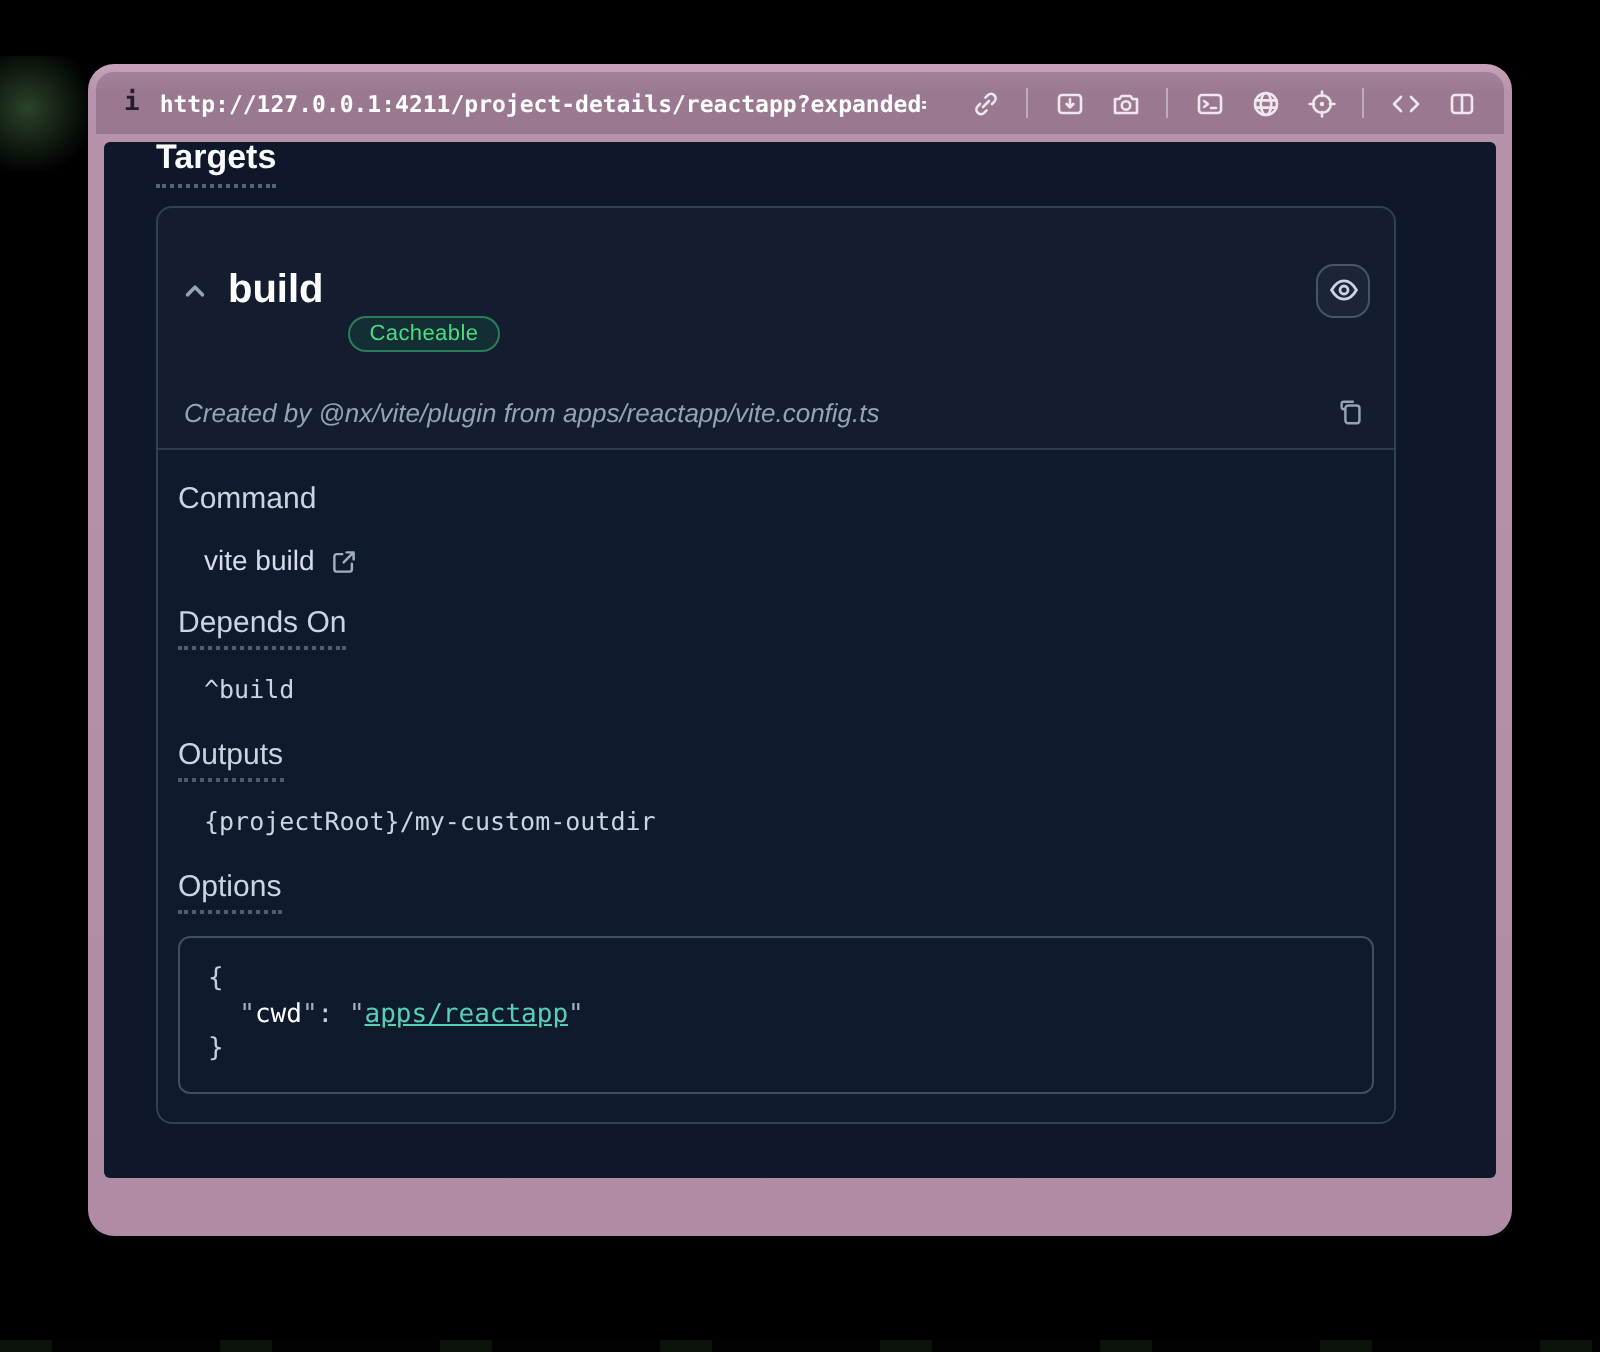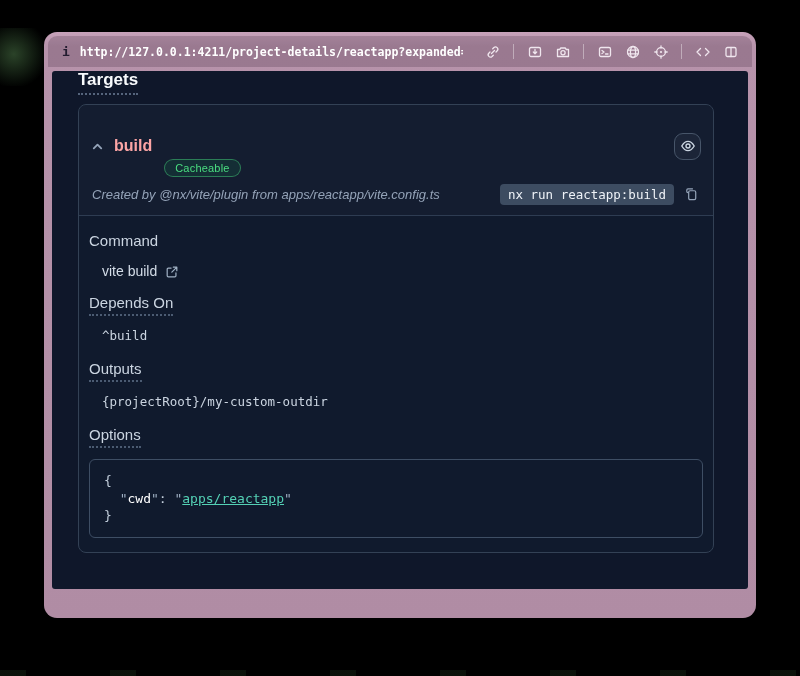--- a/index.html
+++ b/index.html
@@ -45,51 +45,51 @@
   }
   .tb-spacer{ flex:1; }
   .tb-icons{ display:flex; align-items:center; gap:9px; }
   .tb-btn{ width:19px; height:19px; display:flex; align-items:center; justify-content:center; cursor:pointer; }
   .tb-btn svg{ stroke:#f0e6ee; fill:none; stroke-width:1.3; stroke-linecap:round; stroke-linejoin:round; }
   .tb-divider{ width:1px; height:15px; background:rgba(255,255,255,0.38); margin:0 2px; }
 
   
   .content{
     height:518px; background:#0f172a; border-radius:3px;
-    overflow:hidden; padding:0 34px 0 26px; position:relative;
+    overflow:hidden; padding:0 50px 0 26px; position:relative;
     color:#e2e8f0;
   }
   .page-title{
     display:inline-block; margin-top:-7px; padding-bottom:3px;
     font-size:17px; font-weight:700; color:#f8fafc;
     border-bottom:2px dotted #55647c;
   }
 
   .target-card{
     margin-top:9px; border:1px solid #334155; border-radius:8px;
     background:#101a2d; overflow:hidden;
   }
   .card-header{ padding:10px 12px 10px 12px; border-bottom:1px solid #2e3c52; background:rgba(30,41,59,0.25); cursor:pointer; }
   .hdr-row{ display:flex; align-items:center; }
   .chev{ width:14px; height:14px; margin-right:9px; flex:0 0 auto; display:flex; align-items:center; }
   .chev svg{ stroke:#94a3b8; fill:none; stroke-width:2; stroke-linecap:round; stroke-linejoin:round; }
-  .target-title{ font-size:16px; font-weight:700; color:#fca5a5; }
+  .target-title{ font-size:20px; font-weight:700; color:#ffffff; }
   .badge{
     margin-left:12px; font-size:11px; color:#4ade80; letter-spacing:.2px;
     border:1px solid rgba(74,222,128,0.45); background:rgba(34,197,94,0.10);
     border-radius:999px; padding:2.5px 10px; line-height:1;margin-top:44px;
   }
   .spacer{ flex:1; }
   .eye-btn{
     width:27px; height:27px; border:1px solid #475569; border-radius:9px;
     background:rgba(71,85,105,0.15); display:flex; align-items:center; justify-content:center;
     cursor:pointer; flex:0 0 auto;
   }
   .eye-btn svg{ stroke:#cbd5e1; fill:none; stroke-width:1.4; }
-  .created-row{ display:flex; align-items:center; margin-top:7px; padding-left:1px; }
+  .created-row{ display:flex; align-items:center; margin-top:23px; padding-left:1px; }
   .created-by{ font-size:13px; font-style:italic; color:#94a3b8; }
   .run-chip{
     font-family:"DejaVu Sans Mono", monospace; font-size:12.5px; color:#eef2f7;
     background:#3d4c61; border-radius:4px; padding:3px 8px; cursor:pointer; white-space:nowrap;
   }
   .copy-btn{ margin-left:10px; margin-right:2px; cursor:pointer; display:flex; }
   .copy-btn svg{ stroke:#94a3b8; fill:none; stroke-width:1.3; }
 
   .card-body{ padding:16px 10px 14px 10px; }
   .section{ margin-bottom:15px; }
@@ -197,21 +197,20 @@
           <span class="eye-btn">
             <svg width="16" height="16" viewBox="0 0 16 16">
                 <path d="M1.8 8 C3.6 4.8 5.7 3.4 8 3.4 C10.3 3.4 12.4 4.8 14.2 8 C12.4 11.2 10.3 12.6 8 12.6 C5.7 12.6 3.6 11.2 1.8 8 Z"></path>
                 <circle cx="8" cy="8" r="2"></circle>
               </svg>
           </span>
         </div>
         <div class="created-row">
           <span class="created-by">Created by @nx/vite/plugin from apps/reactapp/vite.config.ts</span>
           <span class="spacer"></span>
-          <span class="run-chip">nx run reactapp:build</span>
           <span class="copy-btn">
             <svg width="15" height="15" viewBox="0 0 16 16">
                 <rect x="5" y="4" width="7.5" height="9.5" rx="1.5"></rect>
                 <path d="M5 6 H4.2 A1.2 1.2 0 0 1 3 4.8 V3.2 A1.2 1.2 0 0 1 4.2 2 L9.5 2"></path>
               </svg>
           </span>
         </div>
       </div>
 
       <div class="card-body">

